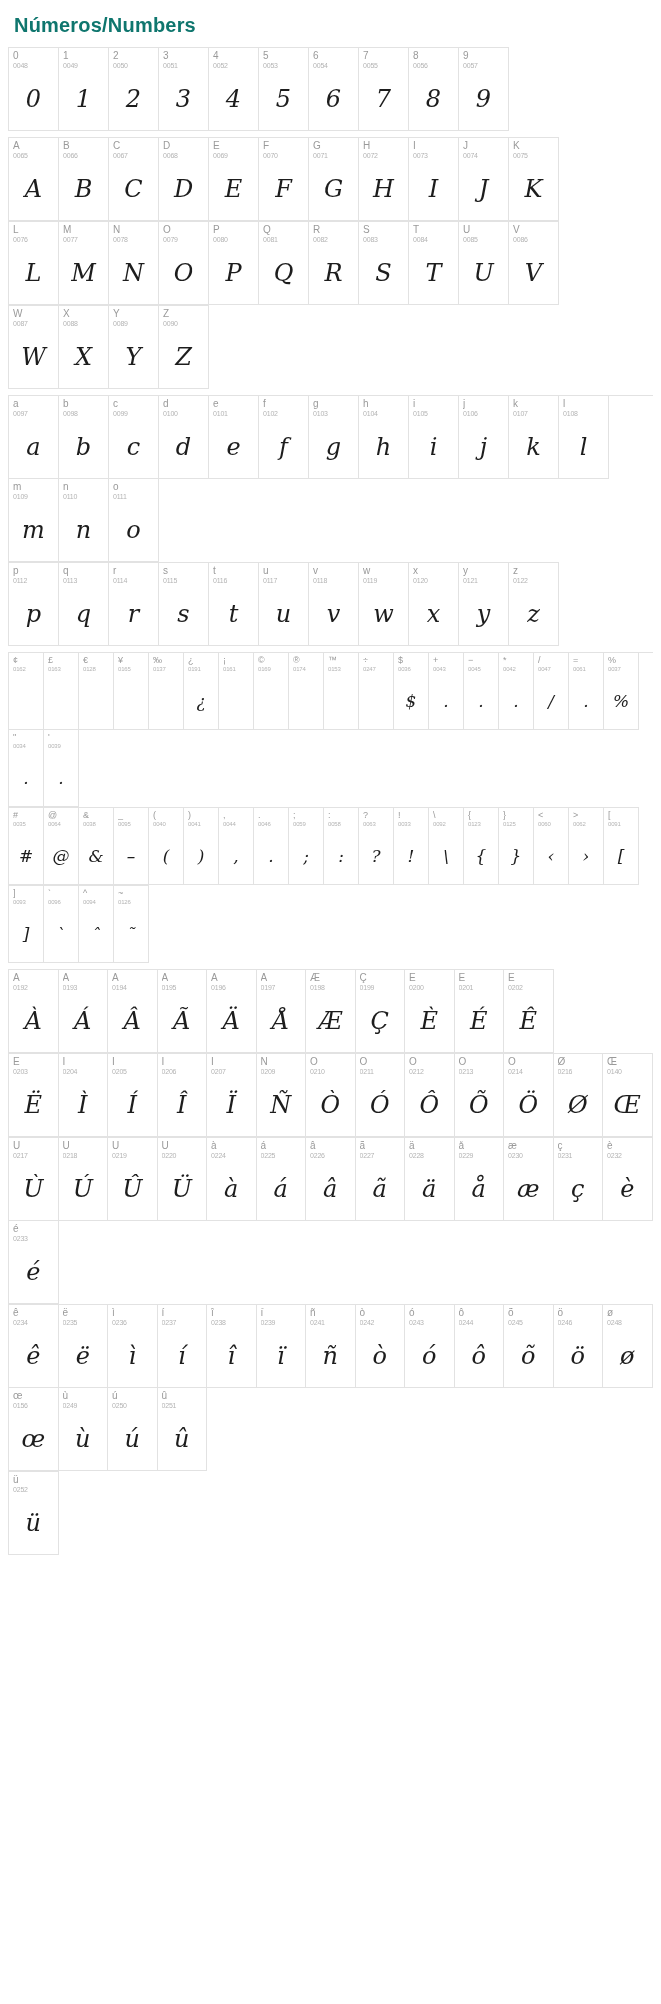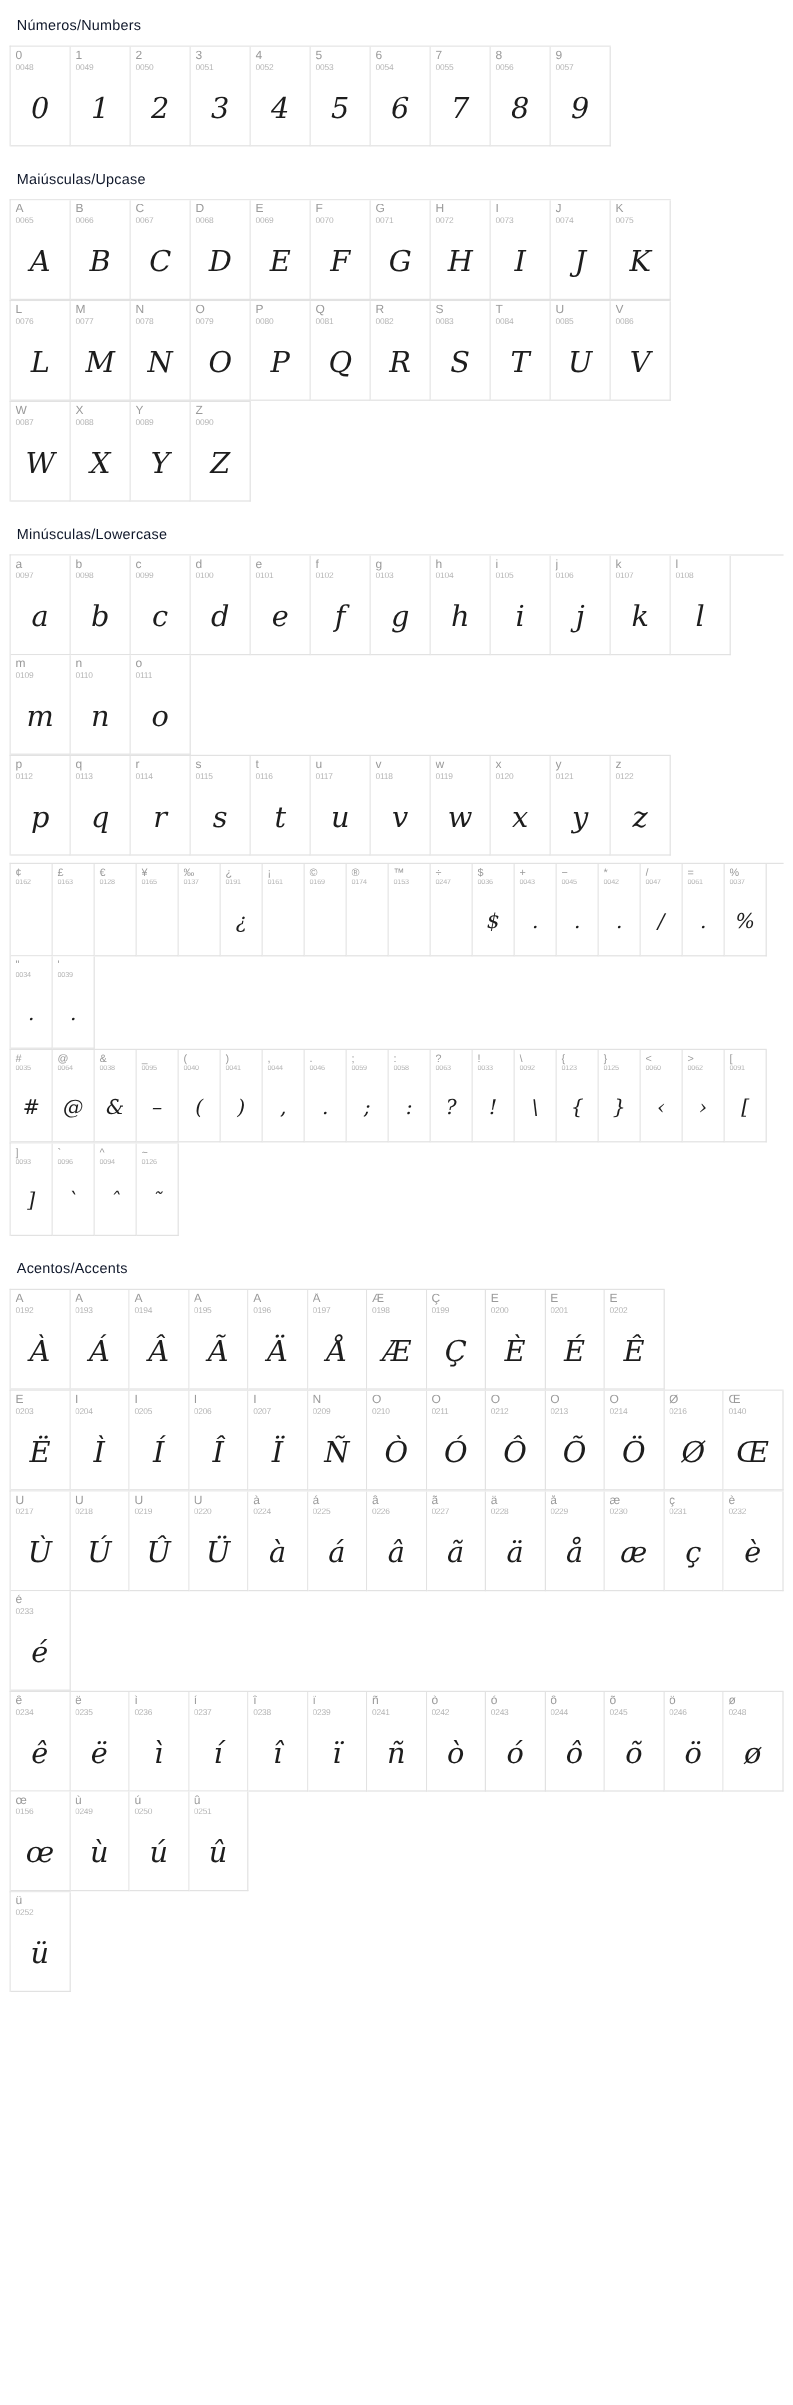--- a/index.html
+++ b/index.html
@@ -14,23 +14,23 @@
     color: #333;
   }
   .page {
     width: 661px;
     padding: 0 8px 30px 8px;
   }
   .section {
     margin-bottom: 6px;
   }
   .section-title {
-    font-size: 12px;
-    color: #0f172a;
-    font-weight: 400;
+    font-size: 20px;
+    color: #0f766e;
+    font-weight: 700;
     padding: 14px 0 10px 6px;
     letter-spacing: 0.2px;
   }
   .grid {
     display: flex;
     flex-wrap: wrap;
     border-left: 1px solid #e2e2e2;
     border-top: 1px solid #e2e2e2;
     width: max-content;
     max-width: 645px;
@@ -158,21 +158,20 @@
         <div class="cell">
           <div class="cell-head">
             <span class="cell-char">9</span>
             <span class="cell-code">0057</span>
           </div>
           <div class="cell-glyph">9</div>
         </div>
       </div>
     </div>
     <div class="section">
-      <div class="section-title">Maiúsculas/Upcase</div>
       <div class="grid">
         <div class="cell">
           <div class="cell-head">
             <span class="cell-char">A</span>
             <span class="cell-code">0065</span>
           </div>
           <div class="cell-glyph">A</div>
         </div>
         <div class="cell">
           <div class="cell-head">
@@ -349,21 +348,20 @@
         <div class="cell">
           <div class="cell-head">
             <span class="cell-char">Z</span>
             <span class="cell-code">0090</span>
           </div>
           <div class="cell-glyph">Z</div>
         </div>
       </div>
     </div>
     <div class="section">
-      <div class="section-title">Minúsculas/Lowercase</div>
       <div class="grid">
         <div class="cell">
           <div class="cell-head">
             <span class="cell-char">a</span>
             <span class="cell-code">0097</span>
           </div>
           <div class="cell-glyph">a</div>
         </div>
         <div class="cell">
           <div class="cell-head">
@@ -840,21 +838,20 @@
         <div class="cell">
           <div class="cell-head">
             <span class="cell-char">~</span>
             <span class="cell-code">0126</span>
           </div>
           <div class="cell-glyph">˜</div>
         </div>
       </div>
     </div>
     <div class="section">
-      <div class="section-title">Acentos/Accents</div>
       <div class="grid wide-acc">
         <div class="cell">
           <div class="cell-head">
             <span class="cell-char">Â</span>
             <span class="cell-code">0192</span>
           </div>
           <div class="cell-glyph">À</div>
         </div>
         <div class="cell">
           <div class="cell-head">

